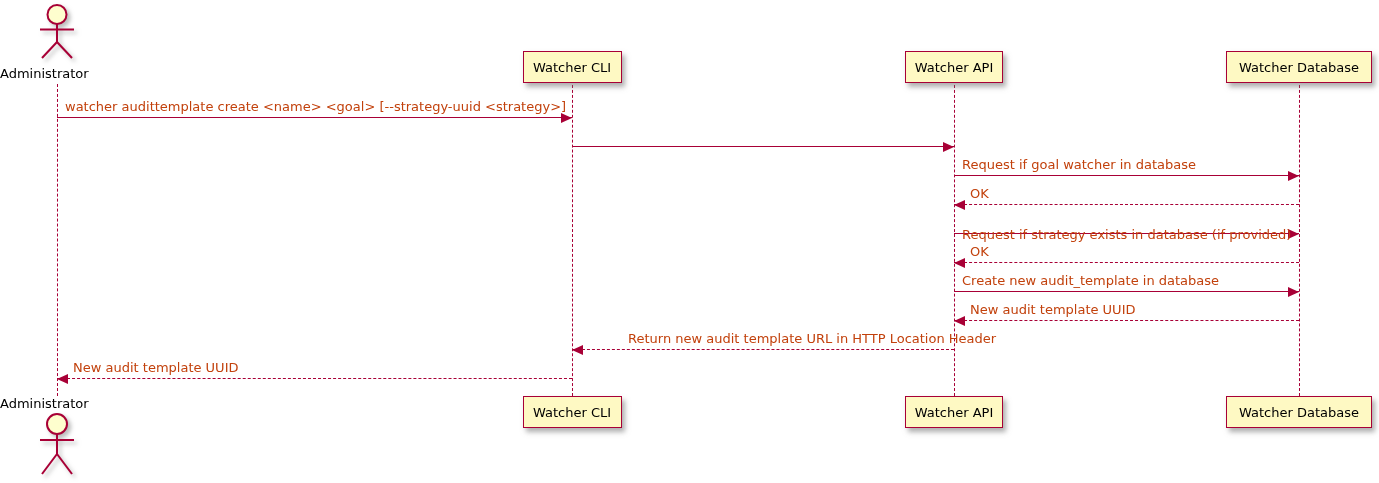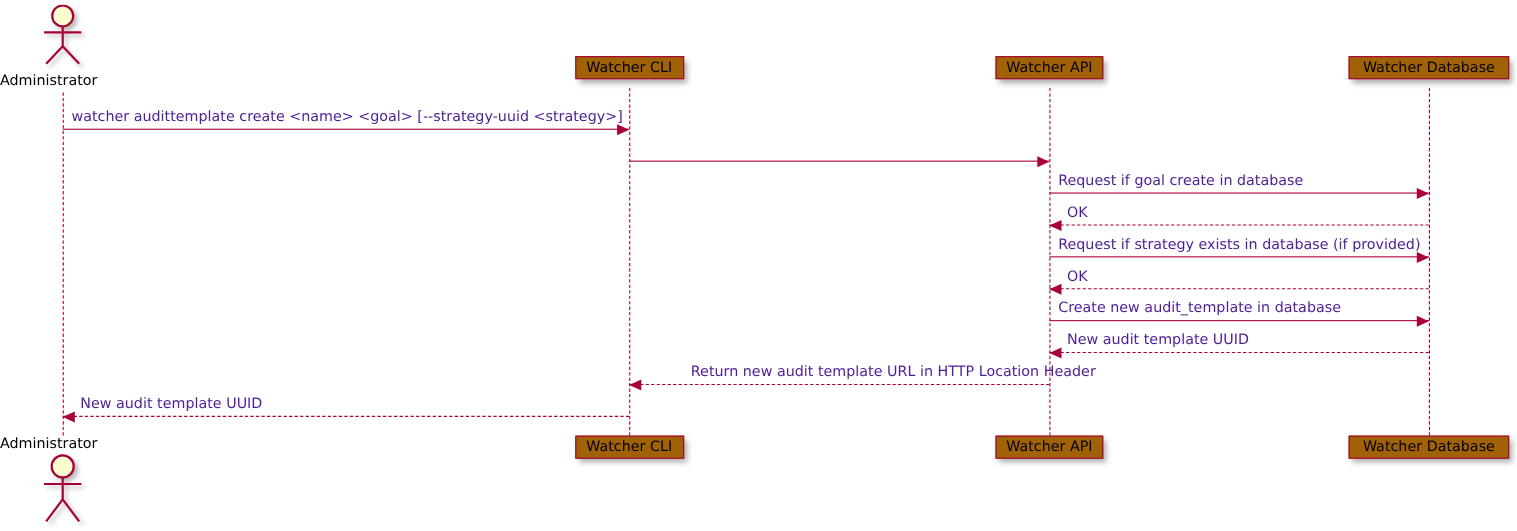--- a/index.html
+++ b/index.html
@@ -10,22 +10,22 @@
   }
   #diagram {
     position: relative;
     width: 1379px;
     height: 483px;
     background: #FFFFFF;
     overflow: hidden;
   }
   .participant-box {
     position: absolute;
-    height: 21px;
-    background: #a16207;
+    height: 32px;
+    background: #fef9c3;
     border: 1.5px solid #A80036;
     box-shadow: 3px 4px 5px rgba(110,110,110,0.55);
     display: flex;
     align-items: center;
     justify-content: center;
     font-size: 13px;
     color: #000000;
     white-space: nowrap;
     box-sizing: border-box;
     z-index: 3;
@@ -39,21 +39,21 @@
   .msg-line {
     position: absolute;
     height: 0;
     z-index: 2;
   }
   .msg-line.solid { border-top: 1px solid #A80036; }
   .msg-line.dashed { border-top: 1px dashed #A80036; }
   .msg-label {
     position: absolute;
     font-size: 13px;
-    color: #4c1d95;
+    color: #c2410c;
     white-space: nowrap;
     z-index: 4;
     line-height: 15px;
   }
   .arrow-head {
     position: absolute;
     width: 0;
     height: 0;
     border-top: 5px solid transparent;
     border-bottom: 5px solid transparent;
@@ -110,27 +110,27 @@
     <div class="lifeline" style="left: 1299px; top: 80px; height: 316px;"></div>
     <div class="participant-box" style="left: 1226px; top: 51px; width: 146px;">Watcher Database</div>
     <div class="participant-box" style="left: 1226px; top: 396px; width: 146px;">Watcher Database</div>
     <div class="msg-line solid" style="left: 57px; top: 117px; width: 515px;"></div>
     <div class="arrow-head right" style="left: 561px; top: 112.5px;"></div>
     <div class="msg-label" style="left: 65px; top: 99px;">watcher audittemplate create &lt;name&gt; &lt;goal&gt; [--strategy-uuid &lt;strategy&gt;]</div>
     <div class="msg-line solid" style="left: 572px; top: 146px; width: 382px;"></div>
     <div class="arrow-head right" style="left: 943px; top: 141.5px;"></div>
     <div class="msg-line solid" style="left: 954px; top: 175px; width: 345px;"></div>
     <div class="arrow-head right" style="left: 1288px; top: 170.5px;"></div>
-    <div class="msg-label" style="left: 962px; top: 157px;">Request if goal create in database</div>
+    <div class="msg-label" style="left: 962px; top: 157px;">Request if goal watcher in database</div>
     <div class="msg-line dashed" style="left: 954px; top: 204px; width: 345px;"></div>
     <div class="arrow-head left" style="left: 954px; top: 199.5px;"></div>
     <div class="msg-label" style="left: 970px; top: 186px;">OK</div>
     <div class="msg-line solid" style="left: 954px; top: 233px; width: 345px;"></div>
     <div class="arrow-head right" style="left: 1288px; top: 228.5px;"></div>
-    <div class="msg-label" style="left: 962px; top: 215px;">Request if strategy exists in database (if provided)</div>
+    <div class="msg-label" style="left: 962px; top: 227px;">Request if strategy exists in database (if provided)</div>
     <div class="msg-line dashed" style="left: 954px; top: 262px; width: 345px;"></div>
     <div class="arrow-head left" style="left: 954px; top: 257.5px;"></div>
     <div class="msg-label" style="left: 970px; top: 244px;">OK</div>
     <div class="msg-line solid" style="left: 954px; top: 291px; width: 345px;"></div>
     <div class="arrow-head right" style="left: 1288px; top: 286.5px;"></div>
     <div class="msg-label" style="left: 962px; top: 273px;">Create new audit_template in database</div>
     <div class="msg-line dashed" style="left: 954px; top: 320px; width: 345px;"></div>
     <div class="arrow-head left" style="left: 954px; top: 315.5px;"></div>
     <div class="msg-label" style="left: 970px; top: 302px;">New audit template UUID</div>
     <div class="msg-line dashed" style="left: 572px; top: 349px; width: 382px;"></div>

